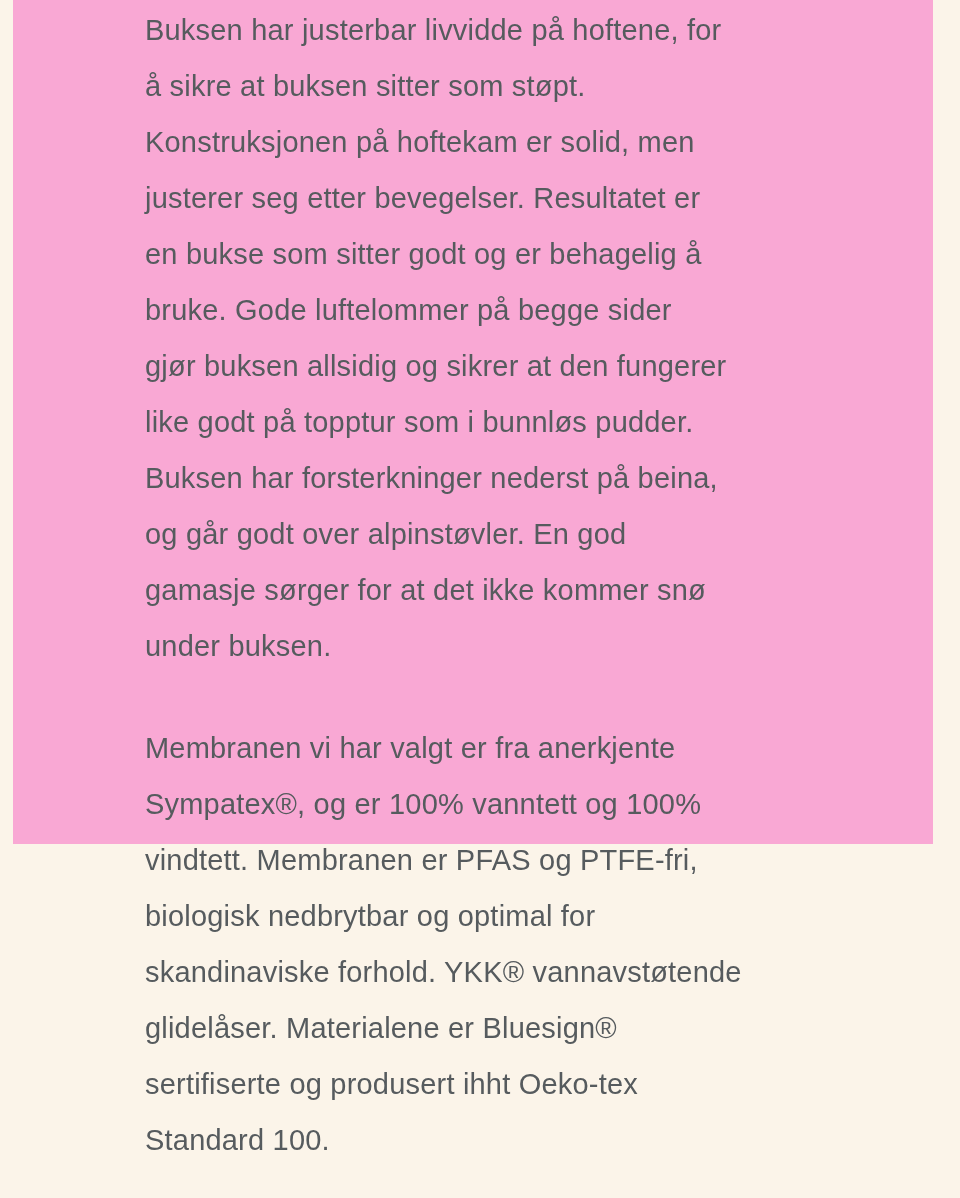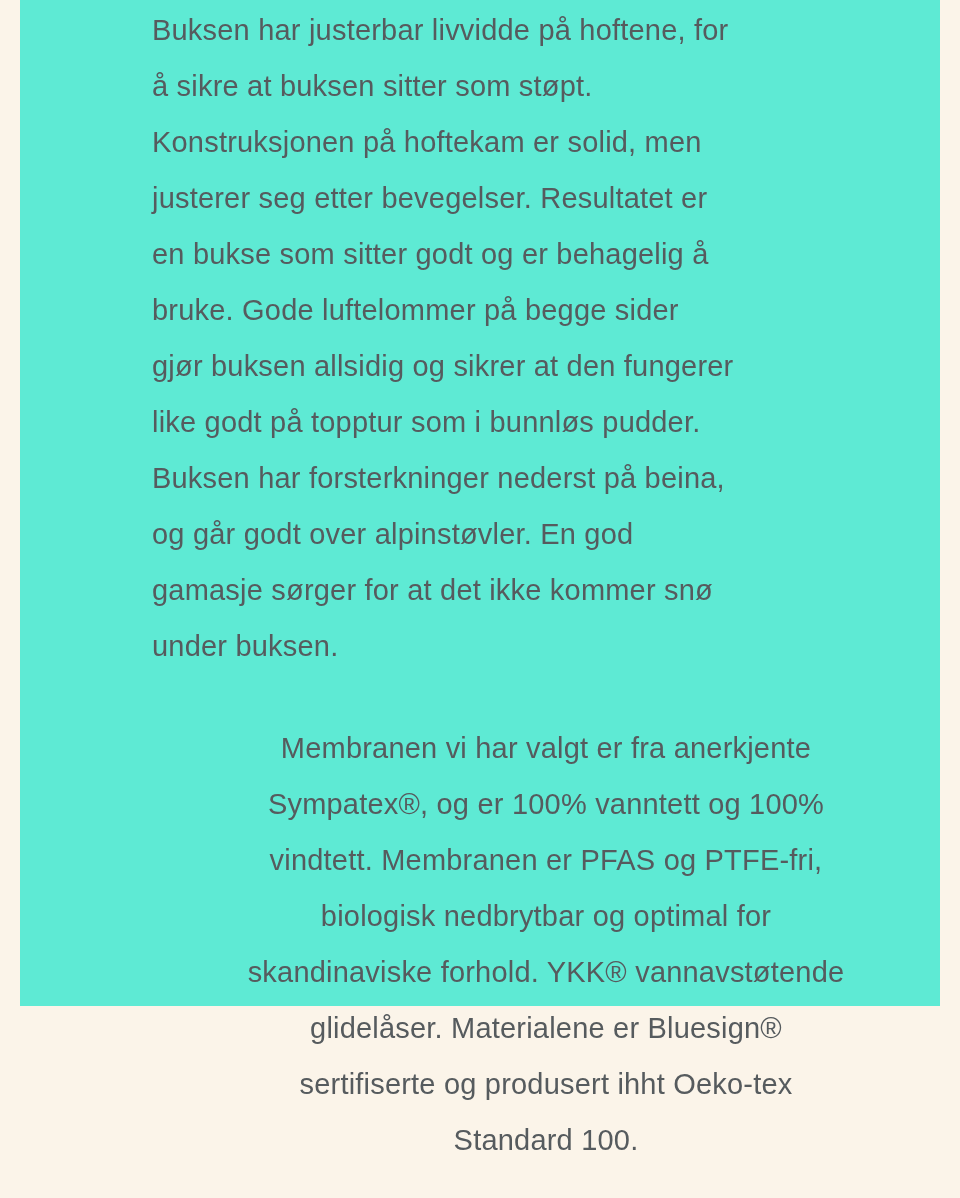--- a/index.html
+++ b/index.html
@@ -14,41 +14,40 @@
       font-family: "Liberation Sans", "DejaVu Sans", sans-serif;
     }
     .page {
       position: relative;
       width: 960px;
       height: 1198px;
       background: #fbf4e9;
     }
     .content-card {
       position: absolute;
-      left: 20px;
+      left: 13px;
       top: 0;
       width: 920px;
-      height: 1006px;
-      background: #5eead4;
+      height: 844px;
+      background: #f9a8d4;
     }
     .copy {
       padding-top: 2px;
       margin-left: 132px;
       color: #565b5e;
       font-size: 29px;
       line-height: 56px;
       letter-spacing: 0.2px;
     }
     .para {
       margin: 0;
       white-space: pre;
     }
     .para + .para {
       margin-top: 46px;
-      text-align: center;
     }
   </style>
 </head>
 <body>
 
 <div class="page">
   <div class="content-card">
     <div class="copy">
       <p class="para">Buksen har justerbar livvidde på hoftene, for
 å sikre at buksen sitter som støpt.

